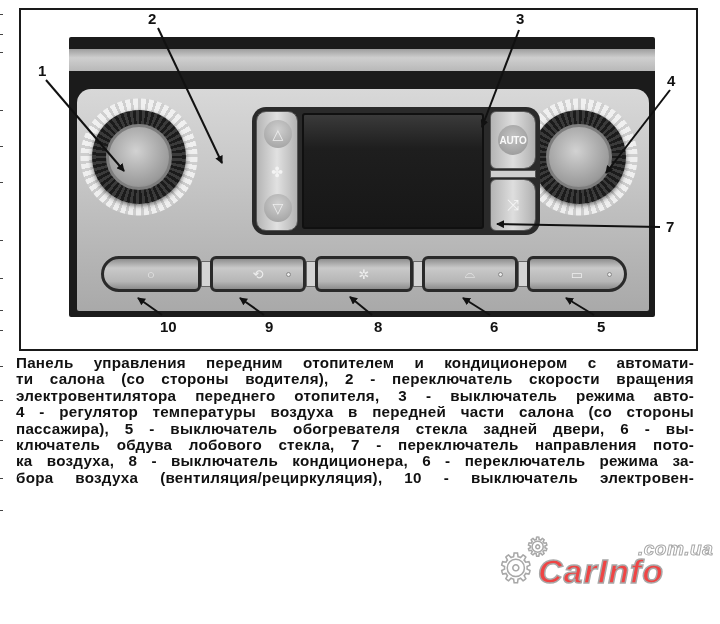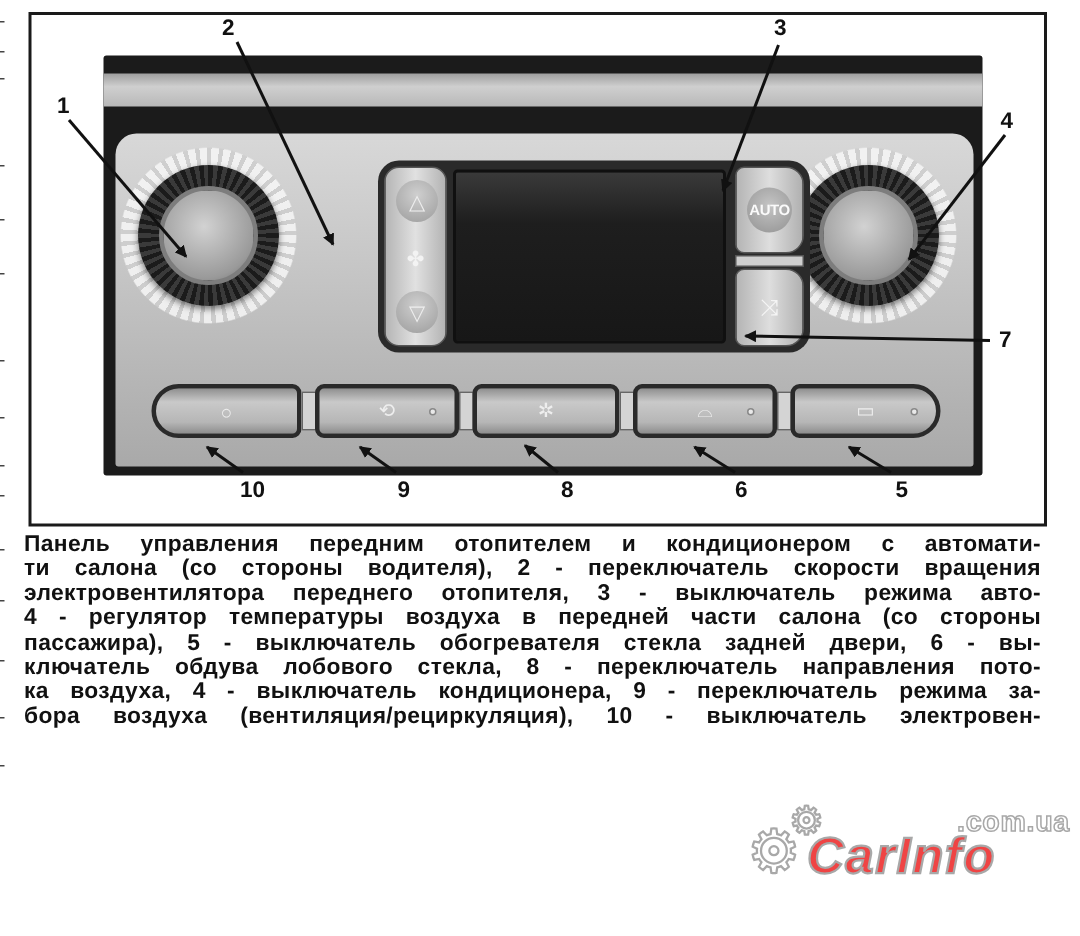--- a/index.html
+++ b/index.html
@@ -51,21 +51,21 @@
 
   svg.callouts { position: absolute; left: 0; top: 0; width: 720px; height: 360px; overflow: visible; pointer-events: none; }
   .callout-num { position: absolute; font-weight: bold; font-size: 15px; color: #111; font-family: "Liberation Sans", sans-serif; }
 
   .caption { position: absolute; left: 16px; top: 355px; width: 678px; font-weight: bold; font-size: 15.2px; line-height: 16.4px;
     text-align: justify; letter-spacing: 0.25px; word-spacing: 1px; }
   .caption span { display: block; text-align: justify; text-align-last: justify; }
   .caption span.last { text-align-last: left; }
 
   .watermark { position: absolute; left: 498px; top: 538px; width: 220px; height: 60px; }
-  .wm-com { position: absolute; left: 140px; top: 0px; font-weight: bold; font-size: 19px; color: #fff;
+  .wm-com { position: absolute; left: 140px; top: 0px; font-style: italic; font-weight: bold; font-size: 19px; color: #fff;
     -webkit-text-stroke: 1px #a8a8a8; letter-spacing: 0.5px; }
   .wm-brand { position: absolute; left: 40px; top: 14px; font-style: italic; font-weight: bold; font-size: 34px; color: #ef4444;
     -webkit-text-stroke: 1.5px #a8a8a8; letter-spacing: 1px; }
   .wm-gear { position: absolute; color: #fff; -webkit-text-stroke: 1.5px #a8a8a8; font-size: 40px; line-height: 1; }
 </style>
 </head>
 <body>
 
 <div class="margin-ticks">
   <span style="top:4px"></span>
@@ -178,22 +178,22 @@
 <div class="callout-num" style="left:374px; top:318px;">8</div>
 <div class="callout-num" style="left:265px; top:318px;">9</div>
 <div class="callout-num" style="left:160px; top:318px;">10</div>
 
 <div class="caption">
   <span>Панель управления передним отопителем и кондиционером с автомати-</span>
   <span>ти салона (со стороны водителя), 2 - переключатель скорости вращения</span>
   <span>электровентилятора переднего отопителя, 3 - выключатель режима авто-</span>
   <span>4 - регулятор температуры воздуха в передней части салона (со стороны</span>
   <span>пассажира), 5 - выключатель обогревателя стекла задней двери, 6 - вы-</span>
-  <span>ключатель обдува лобового стекла, 8 - переключатель направления пото-</span>
-  <span>ка воздуха, 4 - выключатель кондиционера, 9 - переключатель режима за-</span>
+  <span>ключатель обдува лобового стекла, 7 - переключатель направления пото-</span>
+  <span>ка воздуха, 8 - выключатель кондиционера, 6 - переключатель режима за-</span>
   <span>бора воздуха (вентиляция/рециркуляция), 10 - выключатель электровен-</span>
 </div>
 
 <div class="watermark">
   <span class="wm-gear" style="left:0; top:10px;">⚙</span>
   <span class="wm-gear" style="left:28px; top:-4px; font-size:26px;">⚙</span>
   <span class="wm-com">.com.ua</span>
   <span class="wm-brand">CarInfo</span>
 </div>
 

